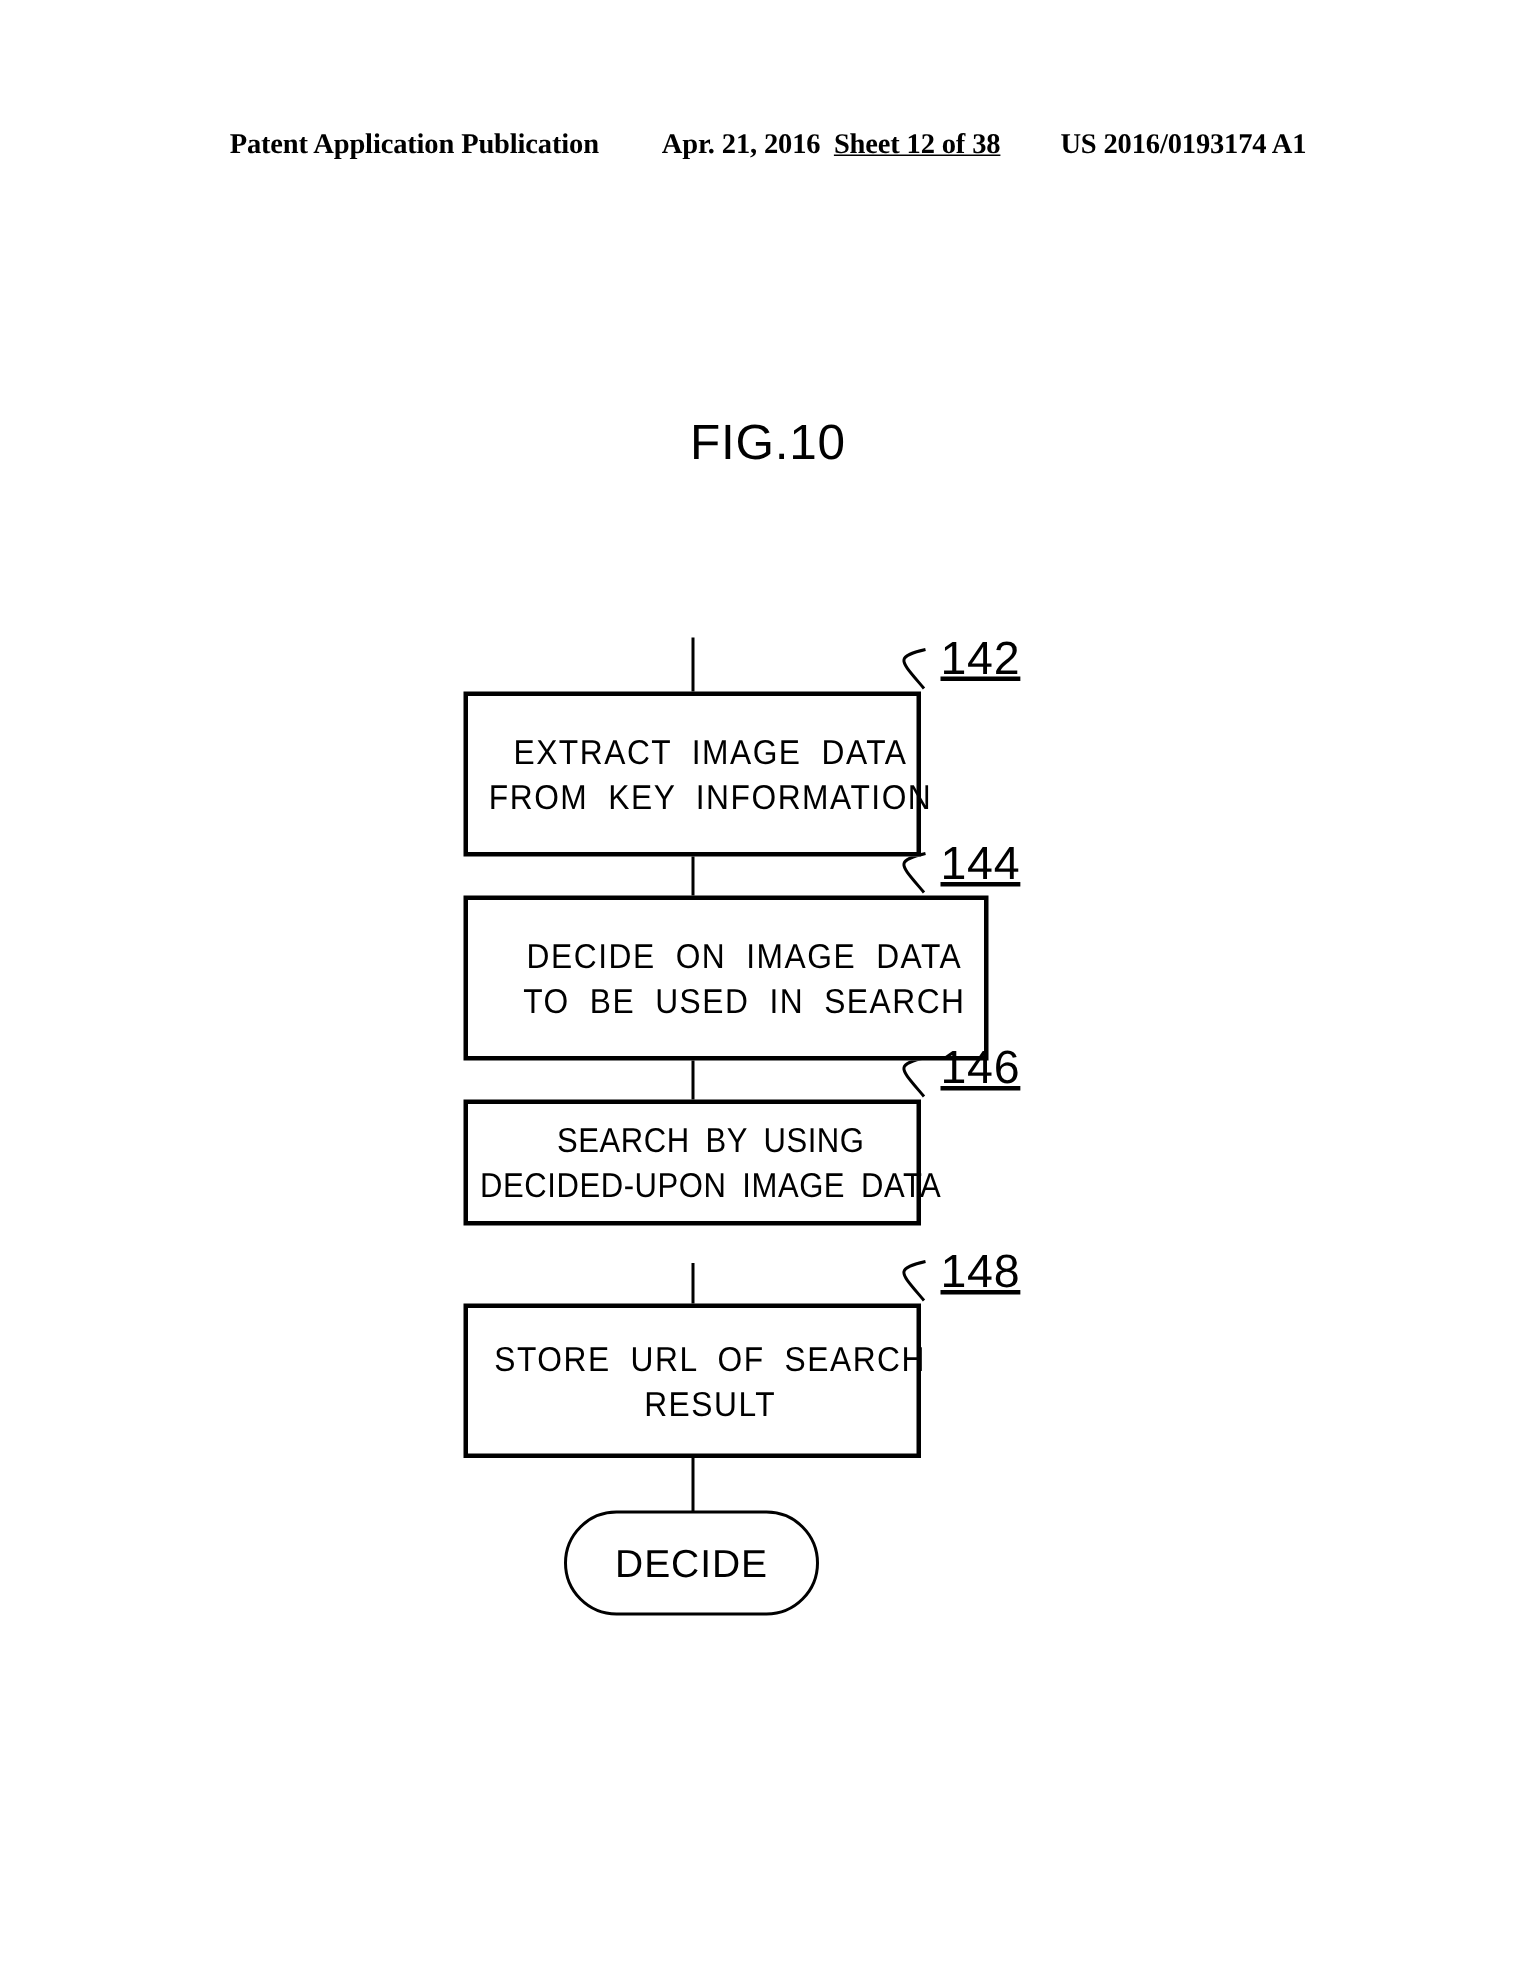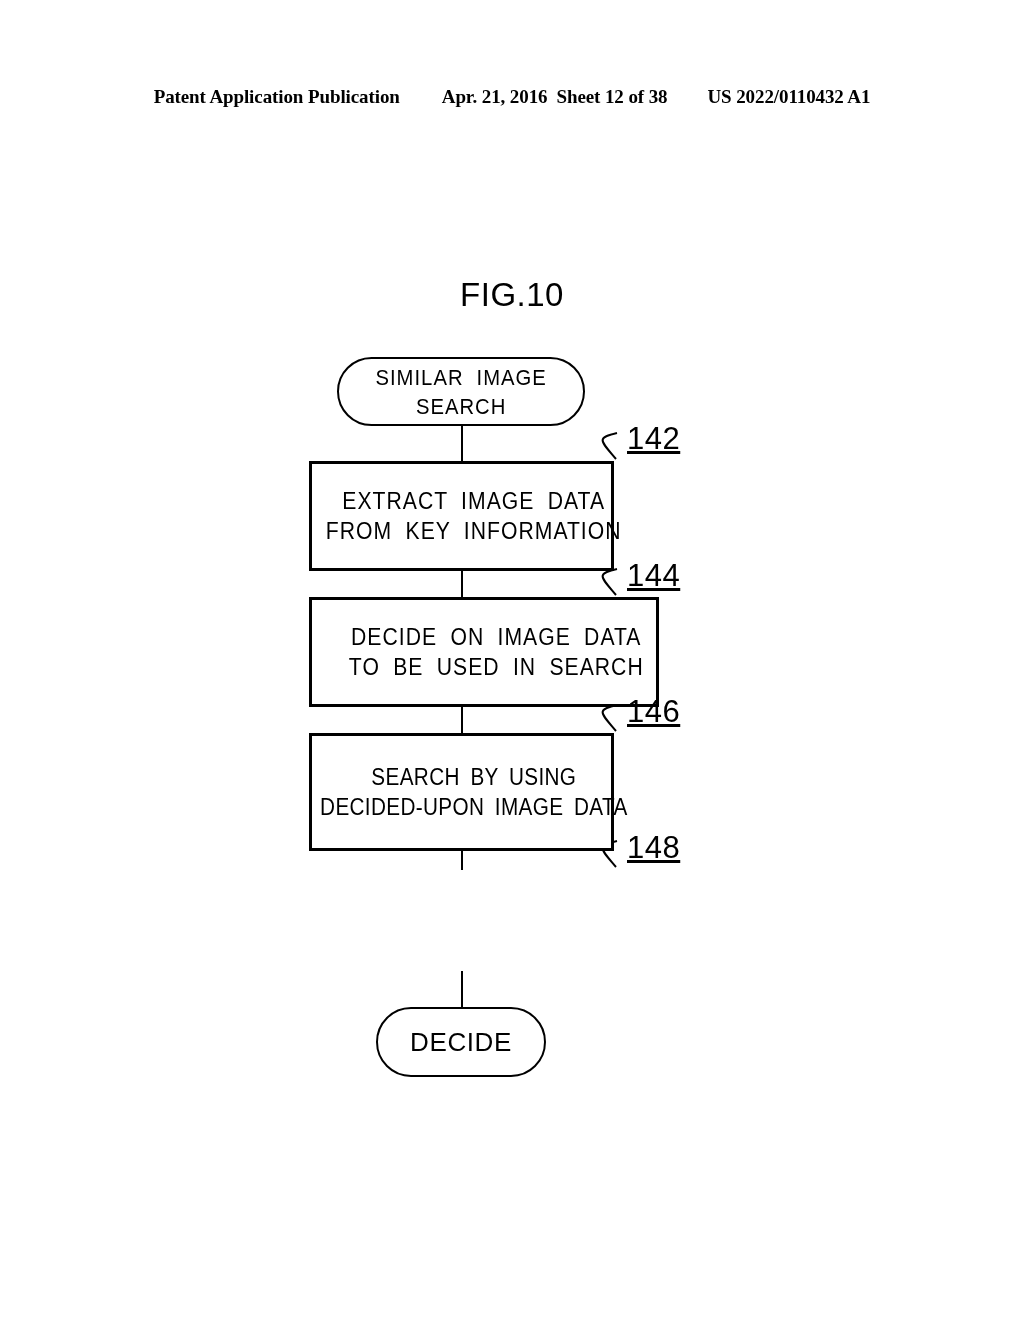--- a/index.html
+++ b/index.html
@@ -27,21 +27,21 @@
     justify-content: center;
     align-items: baseline;
     font-family: "Liberation Serif", serif;
     font-weight: bold;
     font-size: 19px;
     letter-spacing: -0.1px;
     white-space: nowrap;
   }
   .page-header .hdr-pub   { margin-right: 42px; }
   .page-header .hdr-date  { margin-right: 9px; }
-  .page-header .hdr-sheet { margin-right: 40px; }
+  .page-header .hdr-sheet { margin-right: 40px; text-decoration: underline; }
   .page-header .hdr-num   { }
 
   
   .fig-title {
     position: absolute;
     left: 0;
     top: 276px;
     width: 1024px;
     text-align: center;
     font-size: 33px;
@@ -90,21 +90,21 @@
     border: 3px solid #000;
     background: #fff;
     display: flex;
     align-items: center;
     justify-content: center;
     text-align: center;
     padding-left: 24px;
   }
   .process.b142 { left: 309px; top: 461px;  width: 305px; height: 110px; }
   .process.b144 { left: 309px; top: 597px;  width: 350px; height: 110px; }
-  .process.b146 { left: 309px; top: 733px;  width: 305px; height: 118px; align-items: center; }
+  .process.b146 { left: 309px; top: 733px;  width: 305px; height: 84px; align-items: center; }
   .process.b148 { left: 309px; top: 869px;  width: 305px; height: 103px; }
 
   
   .cad-text {
     font-family: "Liberation Sans", sans-serif;
     font-size: 23px;
     line-height: 30px;
     letter-spacing: 1.1px;
     word-spacing: 7px;
     transform: scaleX(0.92);
@@ -158,62 +158,62 @@
     pointer-events: none;
   }
 </style>
 </head>
 <body>
 
 <div class="page-header">
   <span class="hdr-pub">Patent Application Publication</span>
   <span class="hdr-date">Apr. 21, 2016</span>
   <span class="hdr-sheet">Sheet 12 of 38</span>
-  <span class="hdr-num">US 2022/0110432 A1</span>
+  <span class="hdr-num">US 2016/0193174 A1</span>
 </div>
 
 <div class="fig-title">FIG.10</div>
 
 <div id="flow-canvas">
 
   <div class="connector c1"></div>
   <div class="connector c2"></div>
   <div class="connector c3"></div>
   <div class="connector c4"></div>
   <div class="connector c5"></div>
 
   <svg class="lead-svg" viewBox="0 0 1024 1320">
     <path d="M 616 459 C 600 440 596 438 617 433" fill="none" stroke="#000" stroke-width="2"></path>
     <path d="M 616 595 C 600 576 596 574 617 569" fill="none" stroke="#000" stroke-width="2"></path>
     <path d="M 616 731 C 600 712 596 710 617 705" fill="none" stroke="#000" stroke-width="2"></path>
     <path d="M 616 867 C 600 848 596 846 617 841" fill="none" stroke="#000" stroke-width="2"></path>
   </svg>
 
-  <div class="terminal start">
-    <span class="cad-text">SIMILAR IMAGE
-SEARCH</span>
-  </div>
 
   <div class="process b142">
     <span class="cad-text">EXTRACT IMAGE DATA
 FROM KEY INFORMATION</span>
   </div>
   <div class="ref-num ref-142">142</div>
 
   <div class="process b144">
     <span class="cad-text">DECIDE ON IMAGE DATA
 TO BE USED IN SEARCH</span>
   </div>
   <div class="ref-num ref-144">144</div>
 
   <div class="process b146">
     <span class="cad-text">SEARCH BY USING
 DECIDED-UPON IMAGE DATA</span>
   </div>
   <div class="ref-num ref-146">146</div>
 
+  <div class="process b148">
+    <span class="cad-text">STORE URL OF SEARCH
+RESULT</span>
+  </div>
   <div class="ref-num ref-148">148</div>
 
   <div class="terminal end">
     <span class="plain-text">DECIDE</span>
   </div>
 
 </div>
 
 </body></html>

